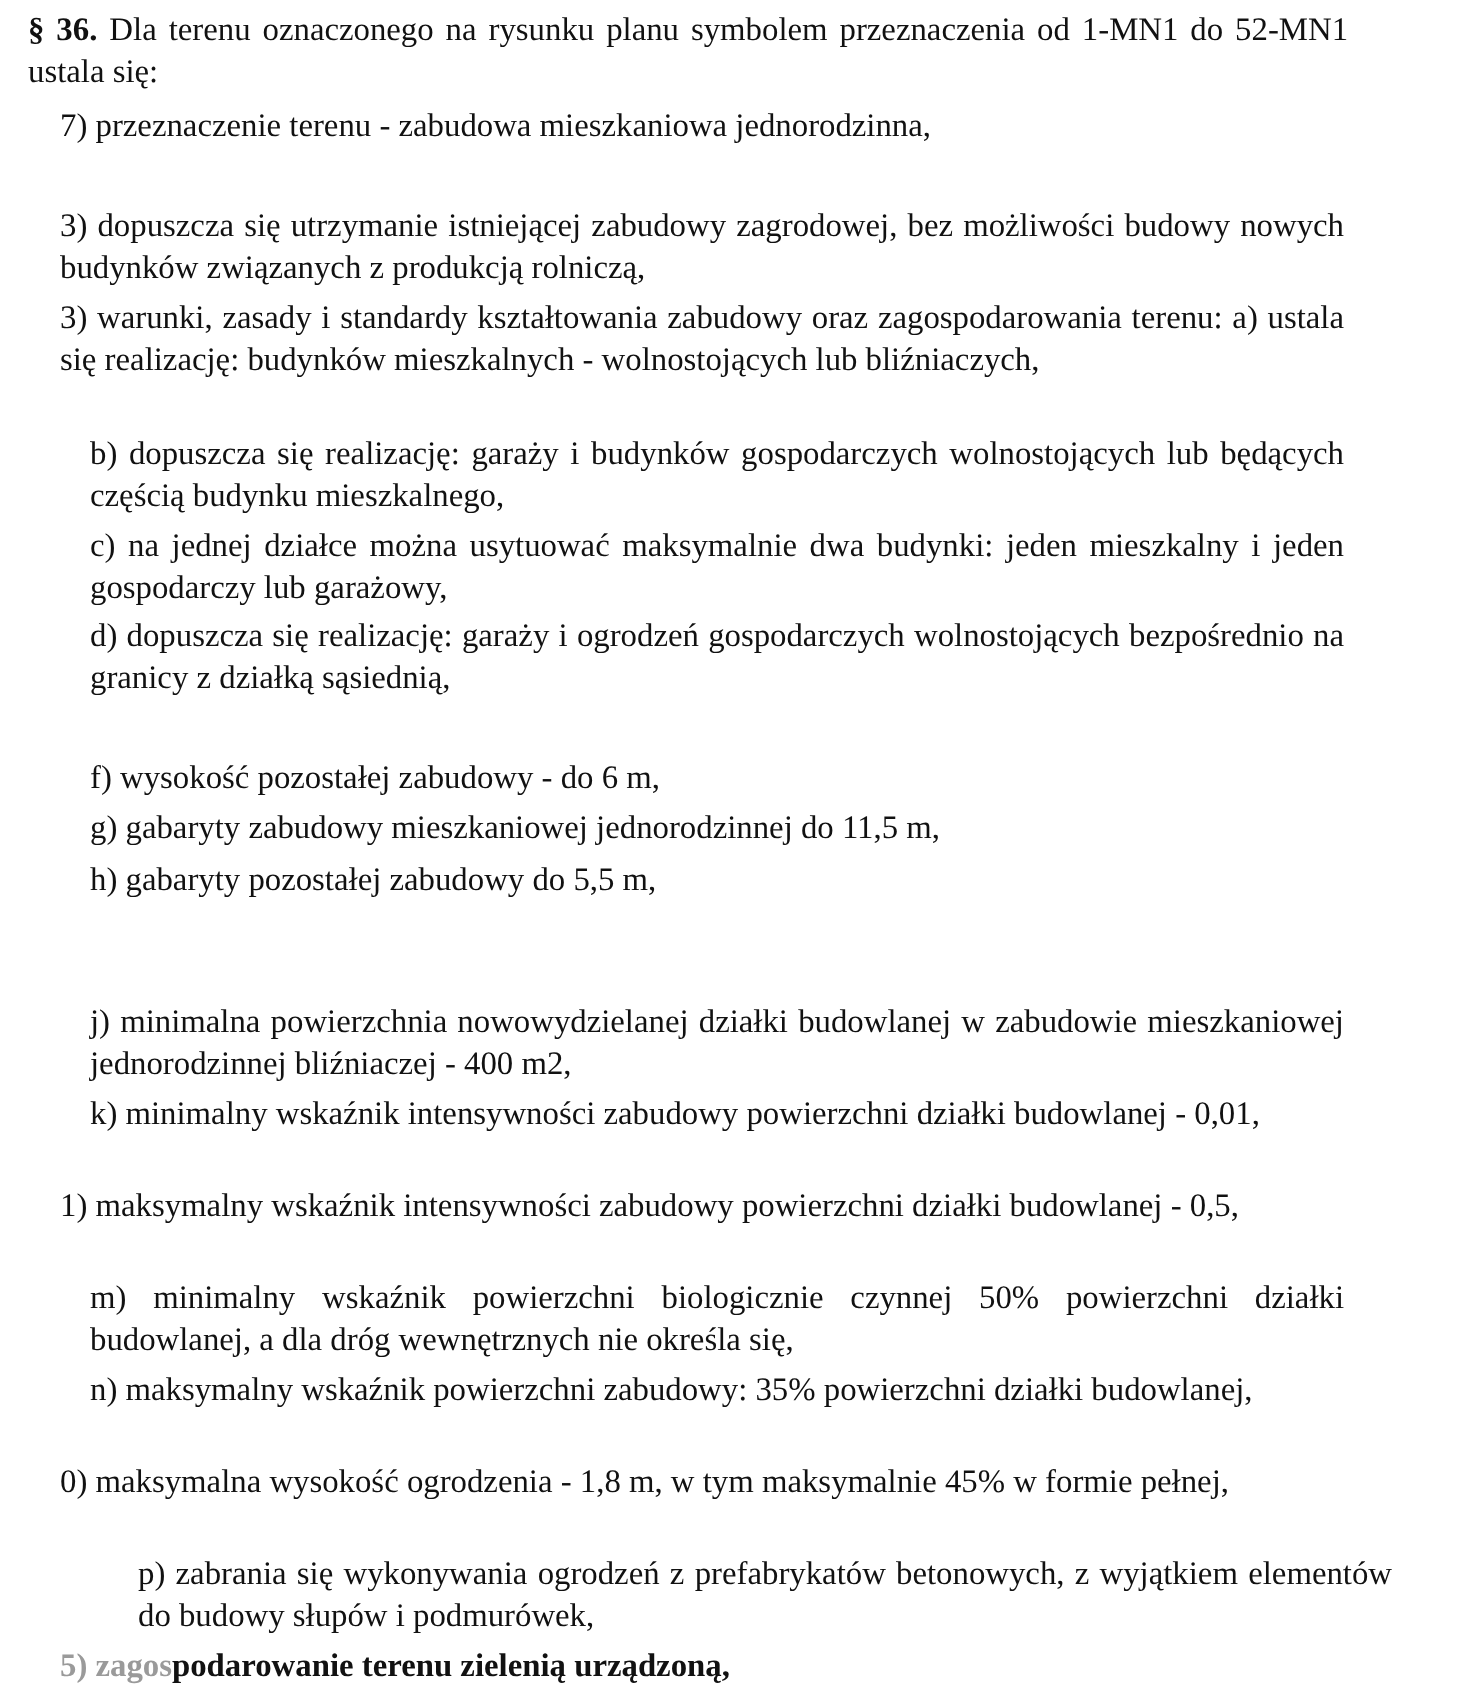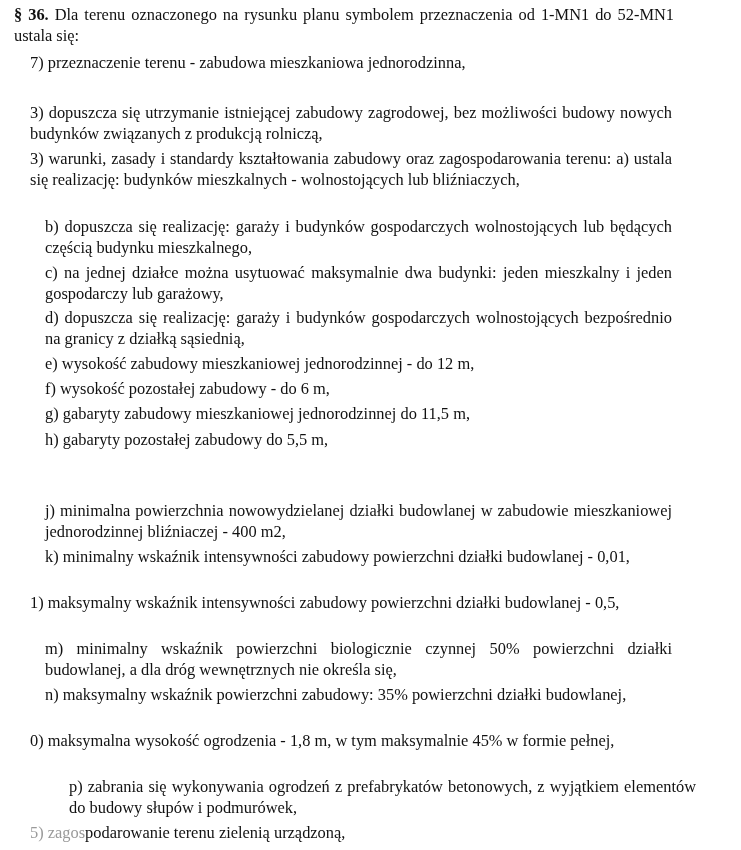--- a/index.html
+++ b/index.html
@@ -9,39 +9,38 @@
     font-size: 16.4px; color: #111111;
   }
   .page { position: relative; width: 741px; height: 840px; }
   .para {
     position: absolute; left: 0; margin: 0;
     text-align: justify; line-height: 21px;
   }
   .l0 { left: 14px; width: 660px; }
   .l1 { left: 30px; width: 642px; }
   .l2 { left: 45px; width: 627px; }
-  .para.last-short { text-align-last: left; }
+  .para.last-short { text-align-last: left; font-weight: bold; }
   .bold { font-weight: bold; }
   .faded { color: #9a9a9a; }
 </style>
 </head>
 <body>
 
 <div class="page">
 
   <p class="para l0" style="top:4px;"><span class="bold">§ 36.</span><span> Dla terenu oznaczonego na rysunku planu symbolem przeznaczenia od 1-MN1 do 52-MN1 ustala się:</span></p>
 
   <p class="para l1" style="top:52px;">7) przeznaczenie terenu - zabudowa mieszkaniowa jednorodzinna,</p>
   <p class="para l1" style="top:102px;">3) dopuszcza się utrzymanie istniejącej zabudowy zagrodowej, bez możliwości budowy nowych budynków związanych z produkcją rolniczą,</p>
   <p class="para l1" style="top:148px;">3) warunki, zasady i standardy kształtowania zabudowy oraz zagospodarowania terenu: a) ustala się realizację: budynków mieszkalnych - wolnostojących lub bliźniaczych,</p>
 
   <p class="para l2" style="top:216px;">b) dopuszcza się realizację: garaży i budynków gospodarczych wolnostojących lub będących częścią budynku mieszkalnego,</p>
   <p class="para l2" style="top:262px;">c) na jednej działce można usytuować maksymalnie dwa budynki: jeden mieszkalny i jeden gospodarczy lub garażowy,</p>
-  <p class="para l2" style="top:307px;">d) dopuszcza się realizację: garaży i budynków gospodarczych wolnostojących bezpośrednio na granicy z działką sąsiednią,</p>
-  <p class="para l2" style="top:353px;">e) wysokość zabudowy mieszkaniowej jednorodzinnej - do 12 m,</p>
+  <p class="para l2" style="top:307px;">d) dopuszcza się realizację: garaży i ogrodzeń gospodarczych wolnostojących bezpośrednio na granicy z działką sąsiednią,</p>
   <p class="para l2" style="top:378px;">f) wysokość pozostałej zabudowy - do 6 m,</p>
   <p class="para l2" style="top:403px;">g) gabaryty zabudowy mieszkaniowej jednorodzinnej do 11,5 m,</p>
   <p class="para l2" style="top:429px;">h) gabaryty pozostałej zabudowy do 5,5 m,</p>
   <p class="para l2" style="top:500px;">j) minimalna powierzchnia nowowydzielanej działki budowlanej w zabudowie mieszkaniowej jednorodzinnej bliźniaczej - 400 m2,</p>
   <p class="para l2" style="top:546px;">k) minimalny wskaźnik intensywności zabudowy powierzchni działki budowlanej - 0,01,</p>
 
   <p class="para l1" style="top:592px;">1) maksymalny wskaźnik intensywności zabudowy powierzchni działki budowlanej - 0,5,</p>
 
   <p class="para l2" style="top:638px;">m) minimalny wskaźnik powierzchni biologicznie czynnej 50% powierzchni działki budowlanej, a dla dróg wewnętrznych nie określa się,</p>
   <p class="para l2" style="top:684px;">n) maksymalny wskaźnik powierzchni zabudowy: 35% powierzchni działki budowlanej,</p>

